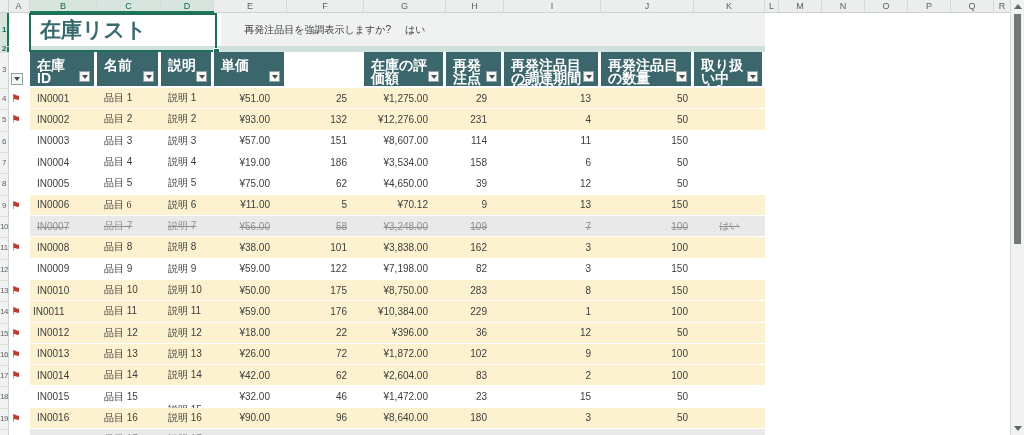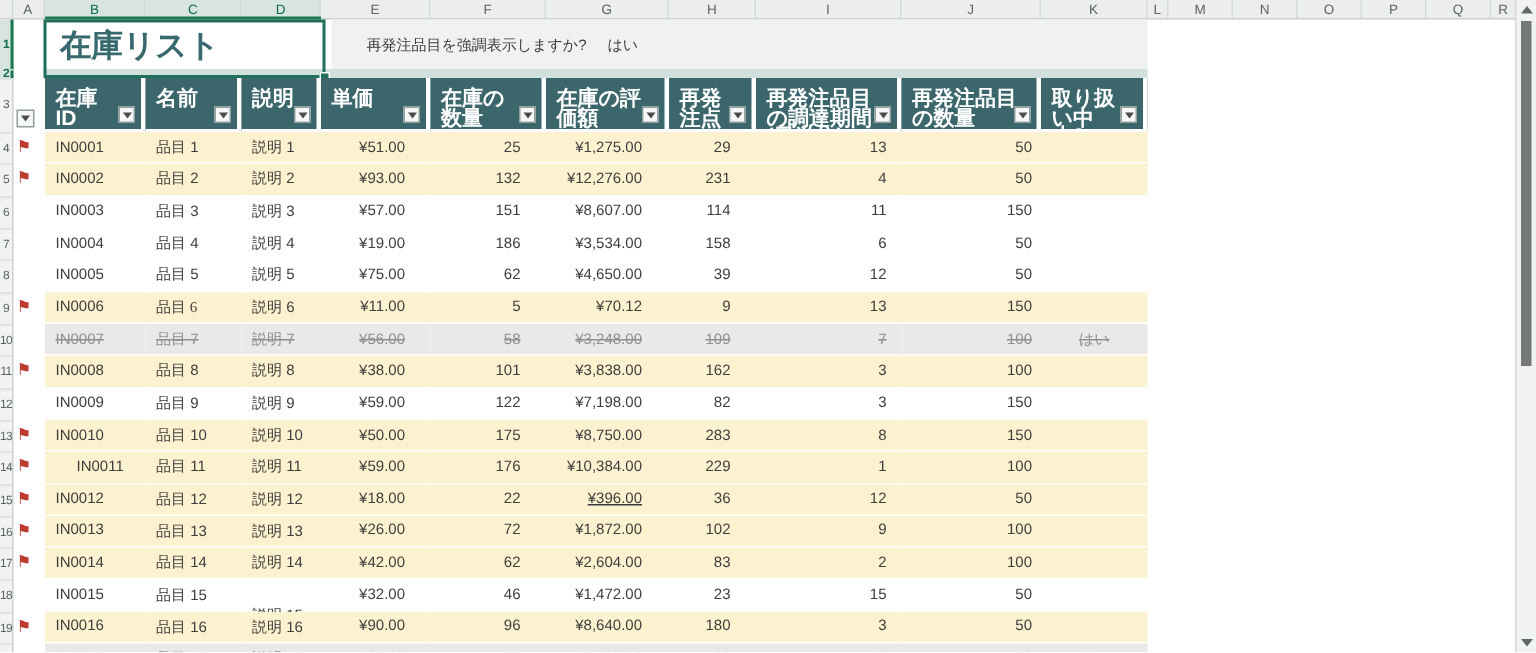--- a/index.html
+++ b/index.html
@@ -153,23 +153,20 @@
         </div></div>
       <div class="hcell" style="left: 97px; width: 64px;"><span>名前</span><div class="fbtn">
           <i></i>
         </div></div>
       <div class="hcell" style="left: 161px; width: 53px;"><span>説明</span><div class="fbtn">
           <i></i>
         </div></div>
       <div class="hcell" style="left: 214px; width: 73px;"><span>単価</span><div class="fbtn">
           <i></i>
         </div></div>
-      <div class="hcell" style="left: 287px; width: 77px;"><span>在庫の数量</span><div class="fbtn">
-          <i></i>
-        </div></div>
       <div class="hcell" style="left: 364px; width: 82px;"><span>在庫の評価額</span><div class="fbtn">
           <i></i>
         </div></div>
       <div class="hcell" style="left: 446px; width: 58px;"><span>再発注点</span><div class="fbtn">
           <i></i>
         </div></div>
       <div class="hcell" style="left: 504px; width: 97px;"><span>再発注品目の調達期間 (日単位)</span><div class="fbtn">
           <i></i>
         </div></div>
       <div class="hcell" style="left: 601px; width: 93px;"><span>再発注品目の数量</span><div class="fbtn">
@@ -321,41 +318,41 @@
         <div class="cell fill" style="left: 364px; width: 82px; justify-content: flex-end; padding-right: 18px;">¥8,750.00</div>
         <div class="cell fill" style="left: 446px; width: 58px; justify-content: flex-end; padding-right: 17px;">283</div>
         <div class="cell fill" style="left: 504px; width: 97px; justify-content: flex-end; padding-right: 10px;">8</div>
         <div class="cell fill" style="left: 601px; width: 93px; justify-content: flex-end; padding-right: 6px;">150</div>
         <div class="cell fill" style="left: 694px; width: 71px; justify-content: center;"></div>
       </div>
       <div class="row highlight" style="top: 213.2px;">
         <div class="cell a" style="left: 8px; width: 22px;">
           <span class="flagglyph">⚑</span>
         </div>
-        <div class="cell fill" style="left: 30px; width: 67px; padding-left: 21px;">IN0011</div>
+        <div class="cell fill" style="left: 30px; width: 67px; padding-left: 3px;">IN0011</div>
         <div class="cell fill" style="left: 97px; width: 64px; padding-left: 7px;">品目 11</div>
         <div class="cell fill" style="left: 161px; width: 53px; padding-left: 7px;">説明 11</div>
         <div class="cell fill" style="left: 214px; width: 73px; justify-content: flex-end; padding-right: 17px;">¥59.00</div>
         <div class="cell fill" style="left: 287px; width: 77px; justify-content: flex-end; padding-right: 17px;">176</div>
         <div class="cell fill" style="left: 364px; width: 82px; justify-content: flex-end; padding-right: 18px;">¥10,384.00</div>
         <div class="cell fill" style="left: 446px; width: 58px; justify-content: flex-end; padding-right: 17px;">229</div>
         <div class="cell fill" style="left: 504px; width: 97px; justify-content: flex-end; padding-right: 10px;">1</div>
         <div class="cell fill" style="left: 601px; width: 93px; justify-content: flex-end; padding-right: 6px;">100</div>
         <div class="cell fill" style="left: 694px; width: 71px; justify-content: center;"></div>
       </div>
       <div class="row highlight" style="top: 234.52px;">
         <div class="cell a" style="left: 8px; width: 22px;">
           <span class="flagglyph">⚑</span>
         </div>
         <div class="cell fill" style="left: 30px; width: 67px; padding-left: 7px;">IN0012</div>
         <div class="cell fill" style="left: 97px; width: 64px; padding-left: 7px;">品目 12</div>
         <div class="cell fill" style="left: 161px; width: 53px; padding-left: 7px;">説明 12</div>
         <div class="cell fill" style="left: 214px; width: 73px; justify-content: flex-end; padding-right: 17px;">¥18.00</div>
         <div class="cell fill" style="left: 287px; width: 77px; justify-content: flex-end; padding-right: 17px;">22</div>
-        <div class="cell fill" style="left: 364px; width: 82px; justify-content: flex-end; padding-right: 18px; text-decoration: underline;">¥396.00</div>
+        <div class="cell fill" style="left: 364px; width: 82px; justify-content: flex-end; padding-right: 18px;">¥396.00</div>
         <div class="cell fill" style="left: 446px; width: 58px; justify-content: flex-end; padding-right: 17px;">36</div>
         <div class="cell fill" style="left: 504px; width: 97px; justify-content: flex-end; padding-right: 10px;">12</div>
         <div class="cell fill" style="left: 601px; width: 93px; justify-content: flex-end; padding-right: 6px;">50</div>
         <div class="cell fill" style="left: 694px; width: 71px; justify-content: center;"></div>
       </div>
       <div class="row highlight" style="top: 255.84px;">
         <div class="cell a" style="left: 8px; width: 22px;">
           <span class="flagglyph">⚑</span>
         </div>
         <div class="cell fill" style="left: 30px; width: 67px; padding-left: 7px;">IN0013</div>

